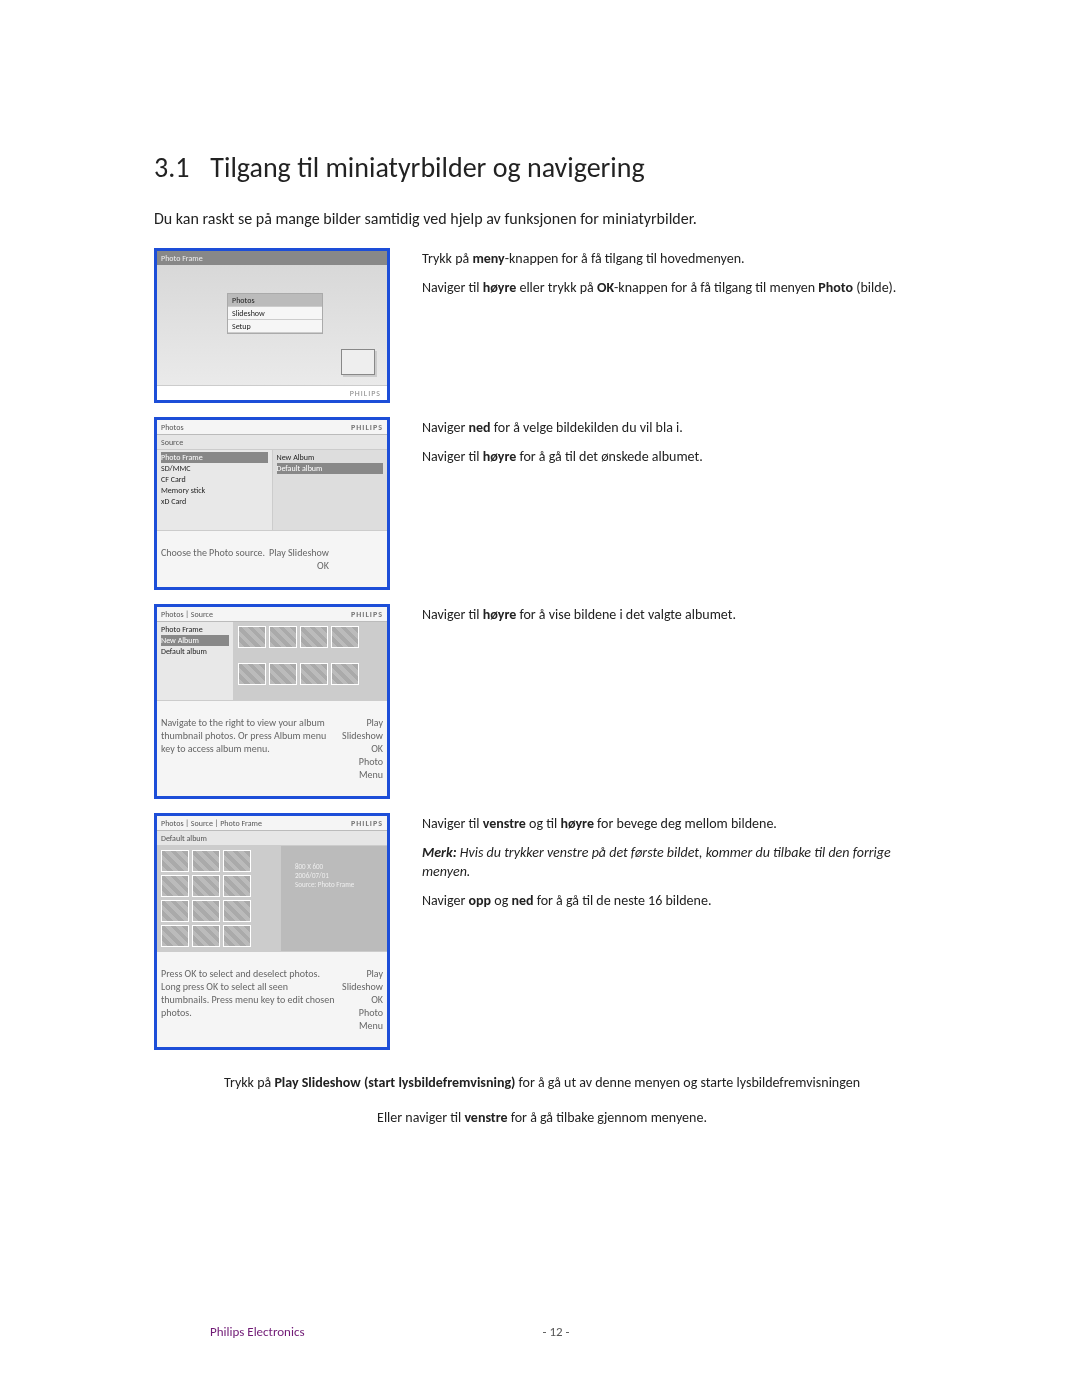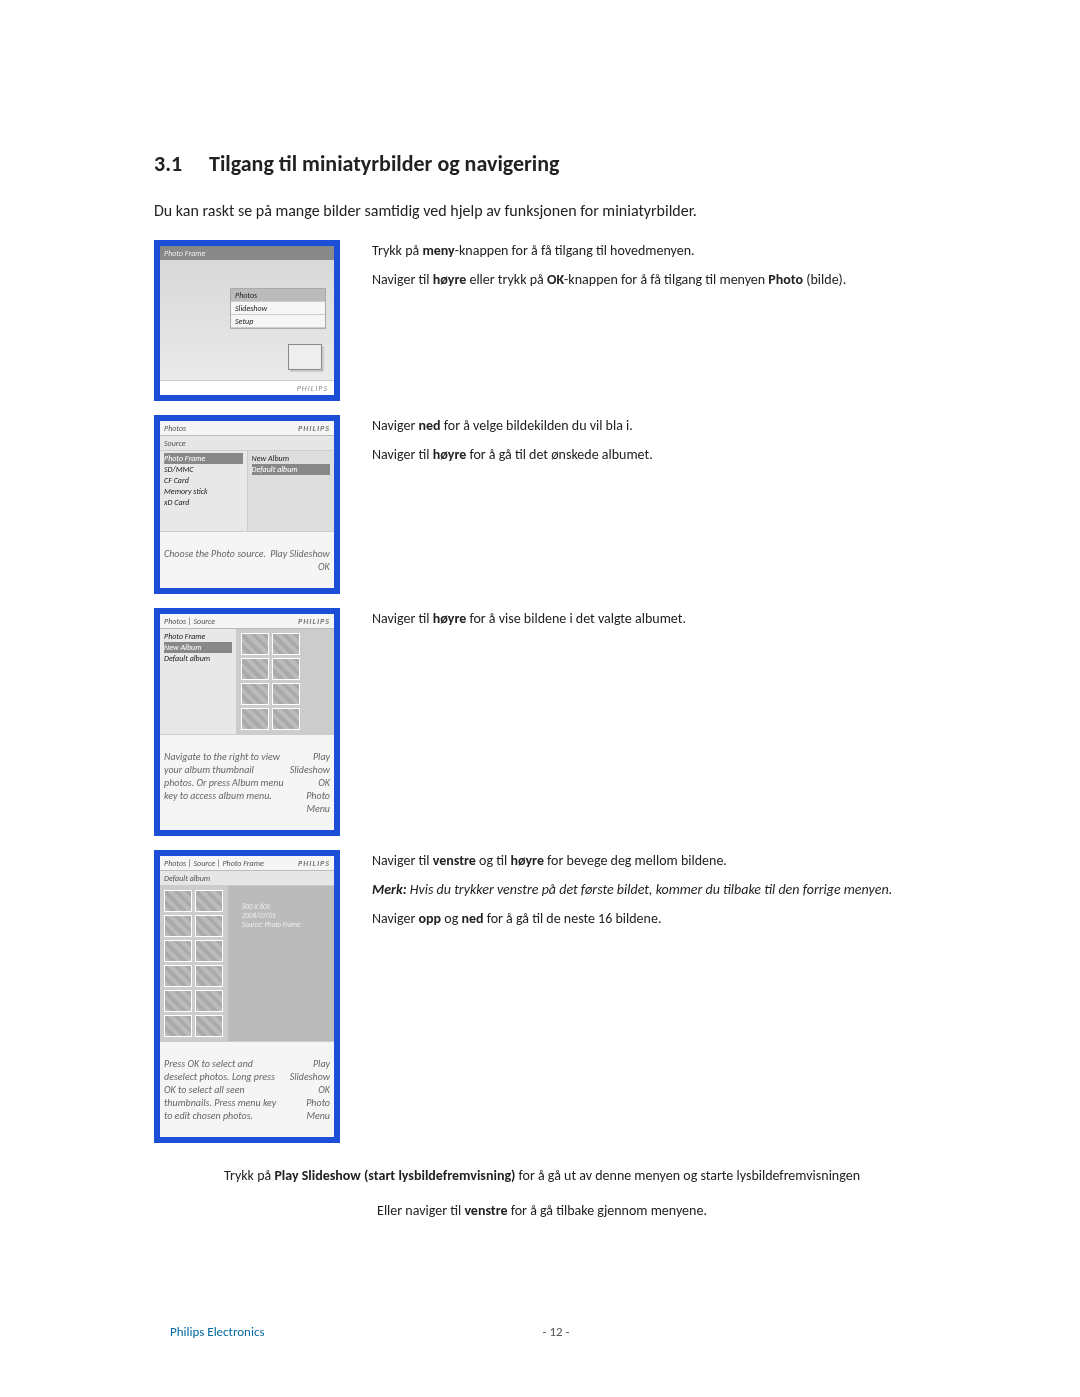--- a/index.html
+++ b/index.html
@@ -15,45 +15,44 @@
   }
   .page {
     padding: 140px 150px 0 154px;
   }
   h1.chapter {
     font-size: 23px;
     font-weight: bold;
     margin: 0 0 22px 0;
   }
   h2.section {
-    font-size: 22px;
-    font-weight: bold;
+    font-size: 28px;
+    font-weight: normal;
     margin: 10px 0 24px 0;
   }
   h2.section .num {
     display: inline-block;
     width: 50px;
   }
   p.intro {
     font-size: 16px;
     margin: 0 0 20px 0;
   }
   .step-row {
     display: flex;
     gap: 20px;
     margin-bottom: 14px;
     align-items: flex-start;
   }
   .shot {
-    width: 186px;
+    width: 236px;
     flex: none;
-    border: 6px solid #1d4ed8;
+    border: 3px solid #1d4ed8;
     background: #eee;
     box-sizing: border-box;
-    font-style: italic;
   }
   .shot .bar {
     font-size: 8px;
     padding: 2px 4px;
     color: #555;
   }
   .shot .bar.brand {
     display: flex;
     justify-content: space-between;
     border-bottom: 1px solid #bbb;
@@ -163,21 +162,21 @@
     justify-content: flex-start;
     font-size: 13px;
     color: #555;
   }
   .footer .center {
     position: absolute;
     left: 0; right: 0;
     text-align: center;
     pointer-events: none;
   }
-  .footer .right { color: #0369a1; }
+  .footer .right { color: #701a75; margin-left: 40px; }
 </style>
 </head>
 <body>
 
 <div class="page">
 
 
   <h2 class="section">
     <span class="num">3.1</span>
     <span>Tilgang til miniatyrbilder og navigering</span>

